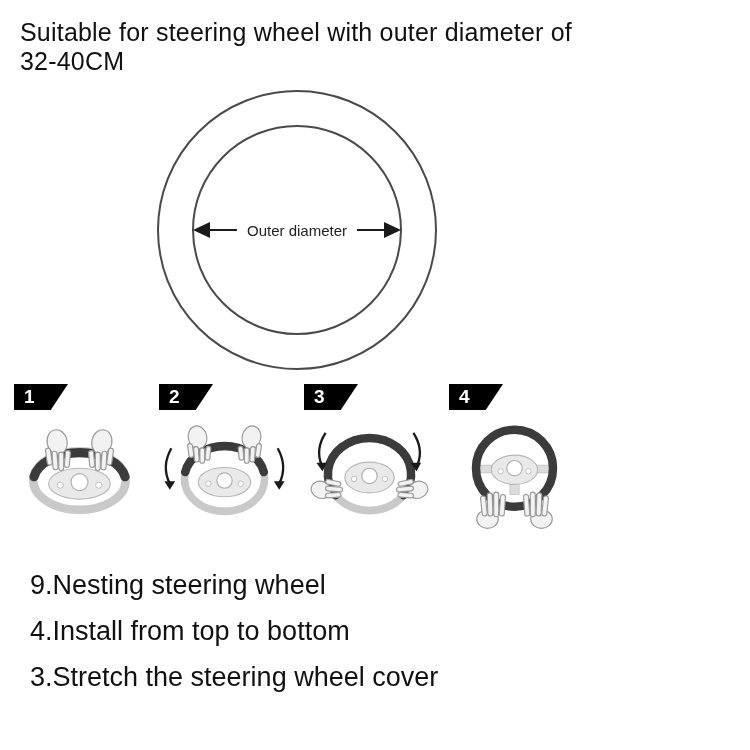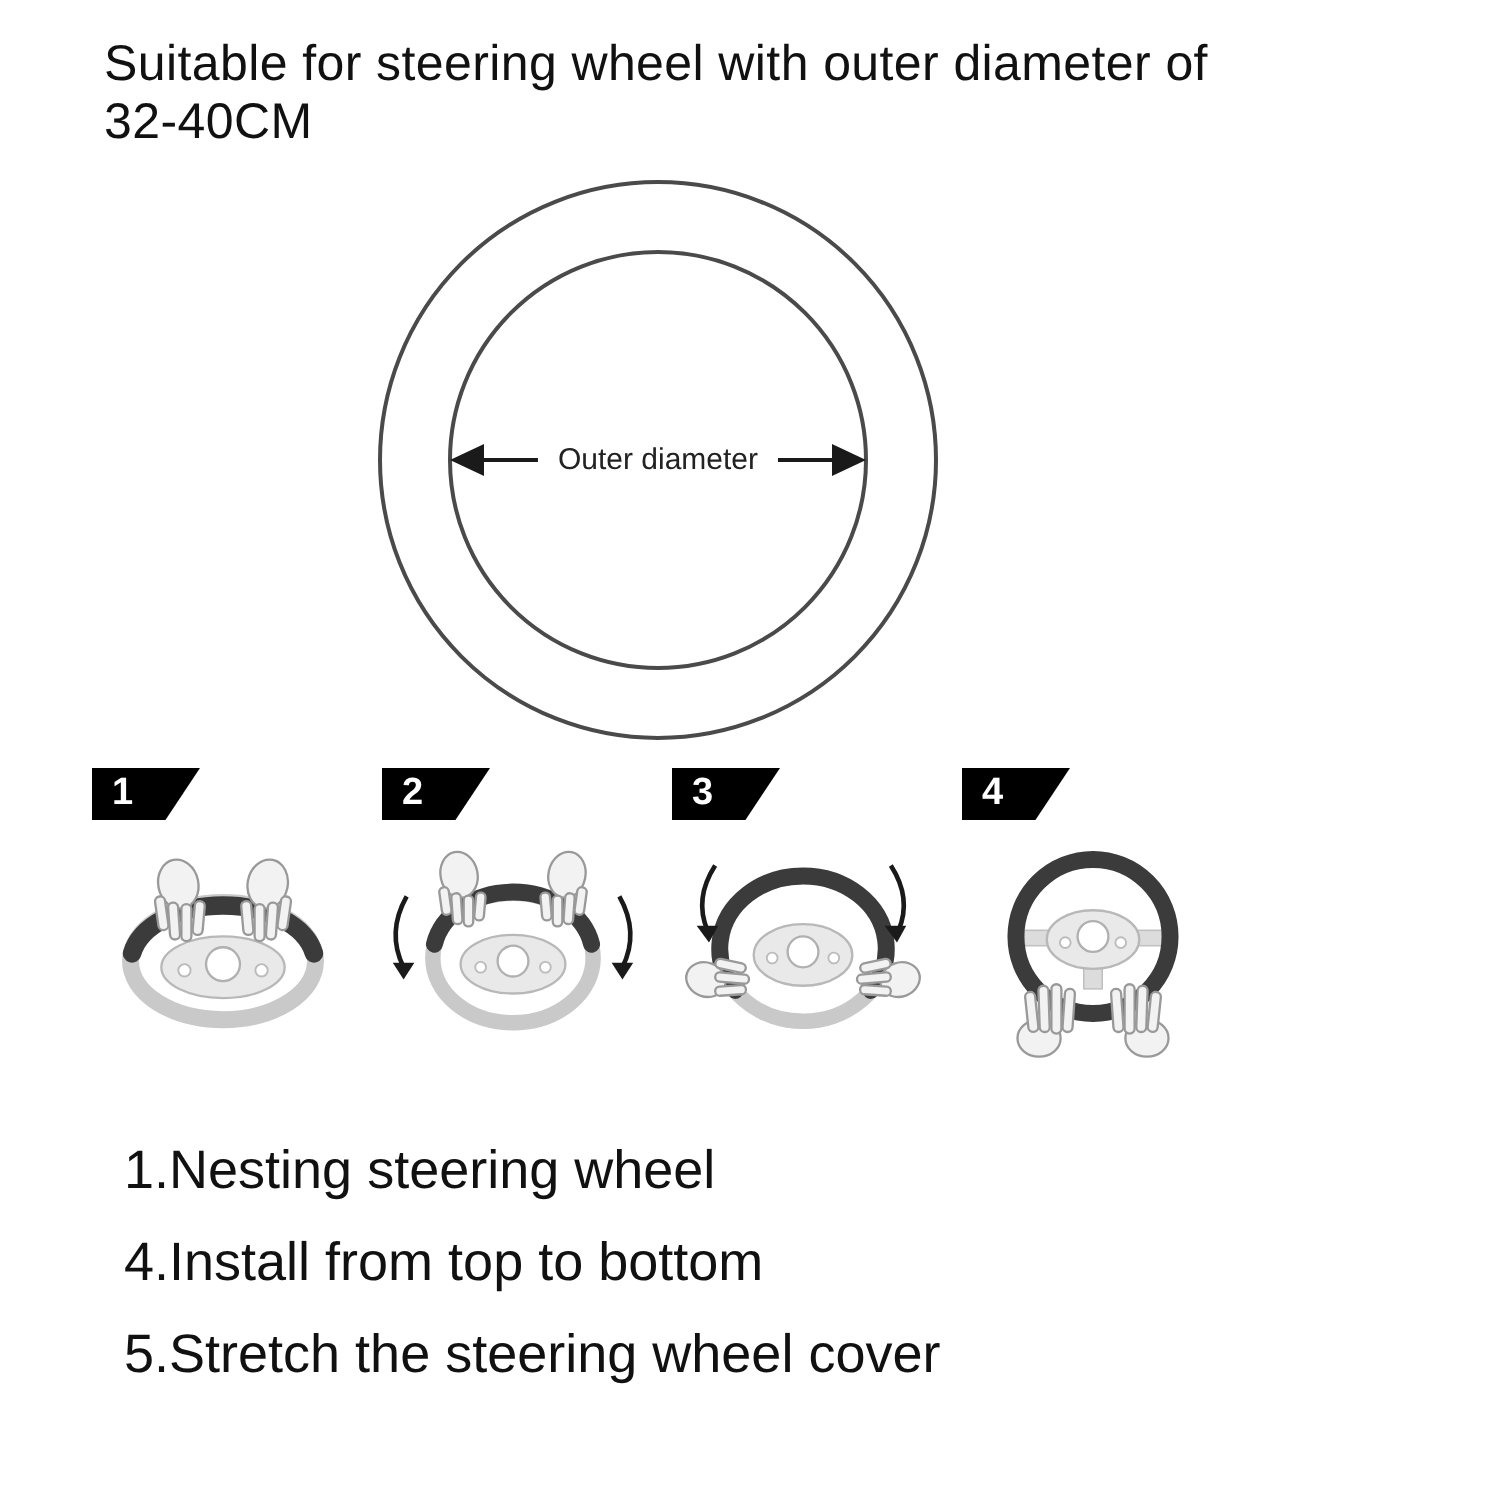--- a/index.html
+++ b/index.html
@@ -1,18 +1,18 @@
 <!DOCTYPE html>
 <html><head>
 <meta charset="utf-8">
 <style>
   * { box-sizing: border-box; }
   html, body { margin: 0; padding: 0; background: #fff; }
   body { font-family: "Liberation Sans", sans-serif; color: #111; }
-  .page { width: 594px; height: 750px; background: #fff; overflow: hidden; margin-left: 32px; }
+  .page { width: 594px; height: 750px; background: #fff; overflow: hidden; }
 
   .title { padding: 18px 10px 0 20px; font-size: 25px; letter-spacing: 0.2px; }
 
   .diagram { position: relative; width: 300px; height: 292px; margin: 8px auto 0; }
   .diagram svg { width: 100%; height: 100%; display: block; }
   .ring-label {
     position: absolute; left: 50%; top: 146px; transform: translate(-50%, -50%);
     background: #fff; padding: 2px 10px; font-size: 15px; color: #222; white-space: nowrap; text-align: right;
   }
 
@@ -147,18 +147,18 @@
           <rect x="58" y="115" width="6.5" height="32" rx="3.2"></rect>
           <rect x="66" y="118" width="6.5" height="28" rx="3.2" transform="rotate(4 69 132)"></rect>
         </g>
         <use href="#hand4" transform="translate(170,0) scale(-1,1)"></use>
       </svg>
     </div>
 
   </div>
 
   <div class="instructions">
-    <div class="line">1.Nesting steering wheel</div>
+    <div class="line">9.Nesting steering wheel</div>
     <div class="line">4.Install from top to bottom</div>
-    <div class="line">5.Stretch the steering wheel cover</div>
+    <div class="line">3.Stretch the steering wheel cover</div>
   </div>
 
 </div>
 
 </body></html>

